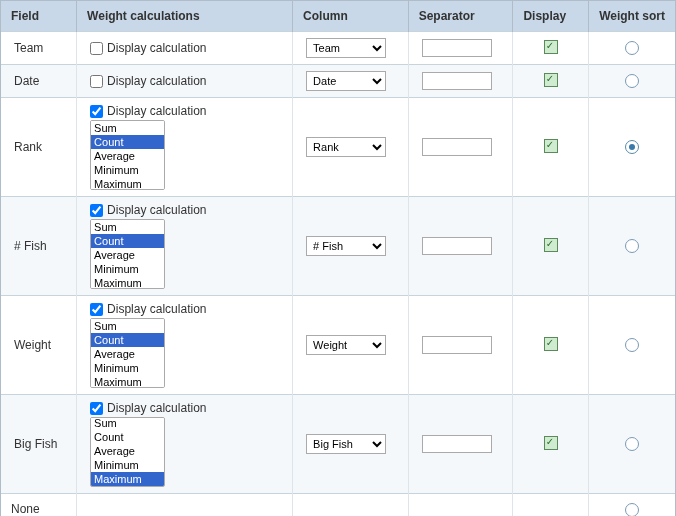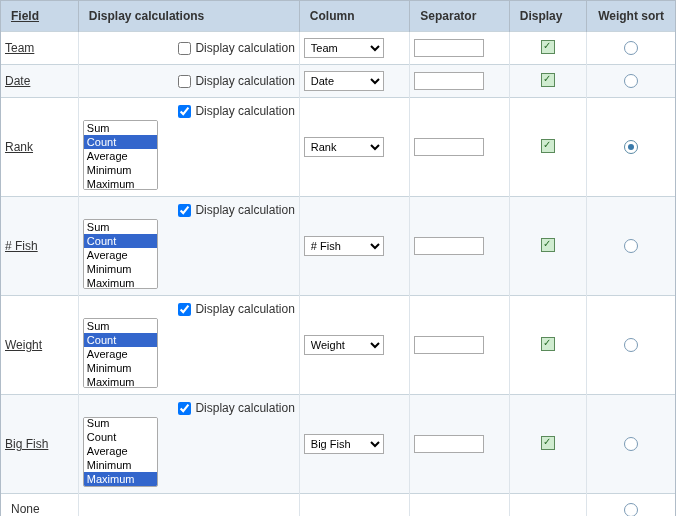--- a/index.html
+++ b/index.html
@@ -32,38 +32,37 @@
     tbody tr {
       border-top: 1px solid #c8d4dc;
     }
     tbody tr:nth-child(even) {
       background: #f5f8fb;
     }
     tbody tr:nth-child(odd) {
       background: #ffffff;
     }
     tbody td {
-      padding: 6px 4px;
+      padding: 6px 13px;
       vertical-align: middle;
       border-right: 1px solid #dde4ea;
       color: #333;
     }
     tbody td:last-child { border-right: none; }
-    .field-col { width: 70px; text-decoration: underline; }
+    .field-col { width: 70px; }
     .calc-col { width: 200px; }
     .column-col { width: 100px; }
     .sep-col { width: 90px; }
     .sort-col { width: 70px; }
     .default-col { width: 80px; text-align: center; }
 
     .checkbox-wrap {
       display: flex;
       align-items: flex-start;
       gap: 4px;
-      justify-content: flex-end;
     }
     .checkbox-wrap input[type=checkbox] {
       margin-top: 1px;
     }
     .calc-label {
       font-size: 12px;
     }
     .listbox {
       width: 75px;
       height: 70px;
@@ -148,21 +147,21 @@
     }
   </style>
 </head>
 <body>
 
 <div class="table-container">
   <table>
     <thead>
       <tr>
         <th class="field-col">Field</th>
-        <th class="calc-col">Display calculations</th>
+        <th class="calc-col">Weight calculations</th>
         <th class="column-col">Column</th>
         <th class="sep-col">Separator</th>
         <th class="sort-col">Display</th>
         <th class="default-col">Weight sort</th>
       </tr>
     </thead>
     <tbody id="table-body">
 
     <tr>
           <td class="field-col">Team</td>

